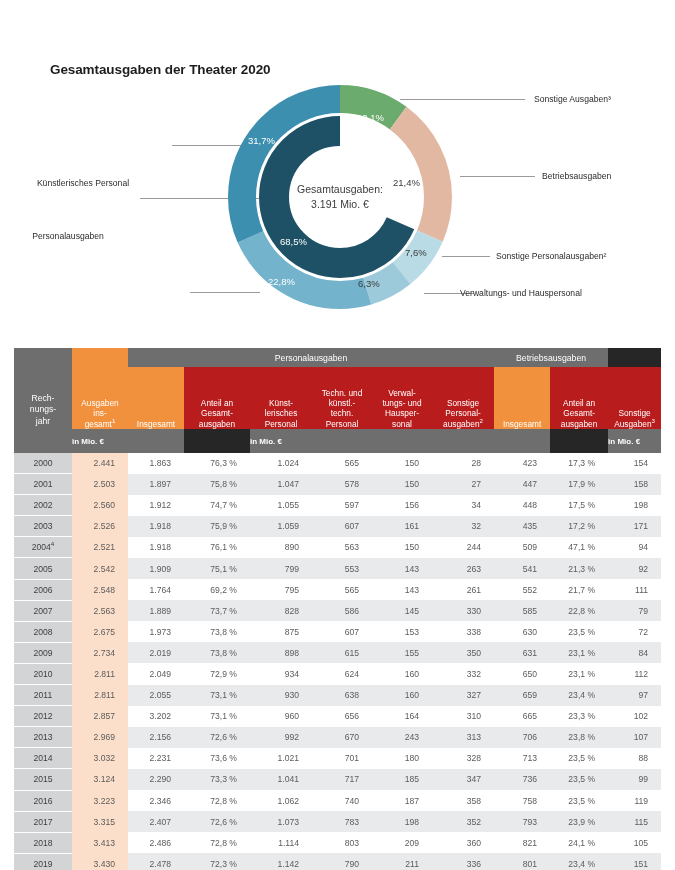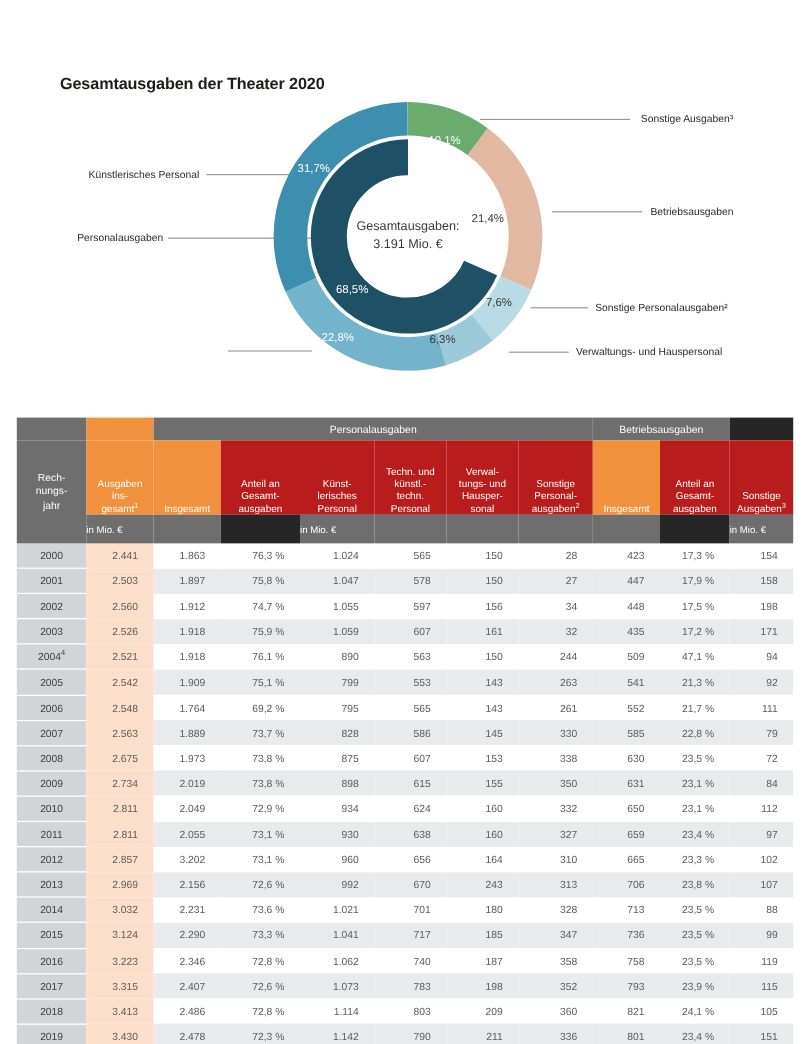--- a/index.html
+++ b/index.html
@@ -37,21 +37,21 @@
     white-space:nowrap;
   }
   .pct.dark { color:#3a3a3a; }
 
   
   .lbl {
     position:absolute; font-size:8.6px; color:#2b2b2b; white-space:nowrap;
     line-height:1.32;
   }
   .lbl.right { text-align:right; }
-  .lbl.left  { text-align:right; }
+  .lbl.left  { text-align:center;margin-top:38px; }
   .leader { position:absolute; height:1px; background:#9a9a9a; }
 
   
   .table-wrap { position:absolute; left:14px; top:348px; width:647px; }
   table.t { border-collapse:collapse; width:647px; table-layout:fixed; font-size:8.3px; }
   table.t td, table.t th { padding:0; margin:0; }
 
   .grp { height:19px; color:#ffffff; font-size:8.7px; font-weight:normal;
          text-align:center; vertical-align:middle; }
   .grp-gray  { background:#6e6e6e; }
@@ -61,21 +61,21 @@
   .hd { height:62px; vertical-align:bottom; color:#ffffff;
         font-size:8.3px; line-height:1.24; text-align:center;
         padding-bottom:4px; }
   .hd-dark   { background:#b91c1c; }
   .hd-orange { background:#f2913d; }
 
   .hd-year { height:81px; vertical-align:middle; text-align:center;
              background:#6e6e6e; color:#ffffff; font-size:8.6px; line-height:1.3; }
 
   .unit { height:24px; vertical-align:middle; color:#ffffff; font-size:8px;
-          text-align:left; padding-left:6px; }
+          text-align:left; padding-left:6px;font-weight:bold; }
   .unit-gray { background:#6e6e6e; }
   .unit-dark { background:#262626; }
 
   tr.r td { height:20.1px; vertical-align:middle; color:#5c5c5c; font-size:8.6px;
             text-align:right; padding-right:13px; }
   tr.r td.yr { text-align:center; padding-right:0; color:#3f3f3f;
                background:#d2d4d6; border-bottom:1px solid #ffffff; }
   tr.r td.tot { background:#fbdfcb; }
   tr.r.alt td.tot { background:#fbdfcb; }
   tr.r td.n { background:#ffffff; }
@@ -134,21 +134,21 @@
     <span class="pct dark" style="left:190px; top:175px;">7,6%</span>
     <span class="pct dark" style="left:143px; top:206px;">6,3%</span>
     <span class="pct" style="left:53px; top:204px;">22,8%</span>
     <span class="pct" style="left:33px; top:63px;">31,7%</span>
     <span class="pct" style="left:65px; top:164px;">68,5%</span>
   </div>
 
   <div class="lbl right" style="left:534px; top:24px;">Sonstige Ausgaben³</div>
   <div class="lbl right" style="left:542px; top:101px;">Betriebsausgaben</div>
   <div class="lbl right" style="left:496px; top:181px;">Sonstige Personalausgaben²</div>
-  <div class="lbl right" style="left:480px; top:218px;">Verwaltungs- und Hauspersonal</div>
+  <div class="lbl right" style="left:460px; top:218px;">Verwaltungs- und Hauspersonal</div>
 
   <div class="lbl left" style="left:0px; top:70px; width:166px;">Künstlerisches Personal</div>
   <div class="lbl left" style="left:0px; top:123px; width:136px;">Personalausgaben</div>
 </div>
 
 <div class="table-wrap">
   <table class="t">
     <colgroup>
       <col style="width:58px">
         <col style="width:56px">

